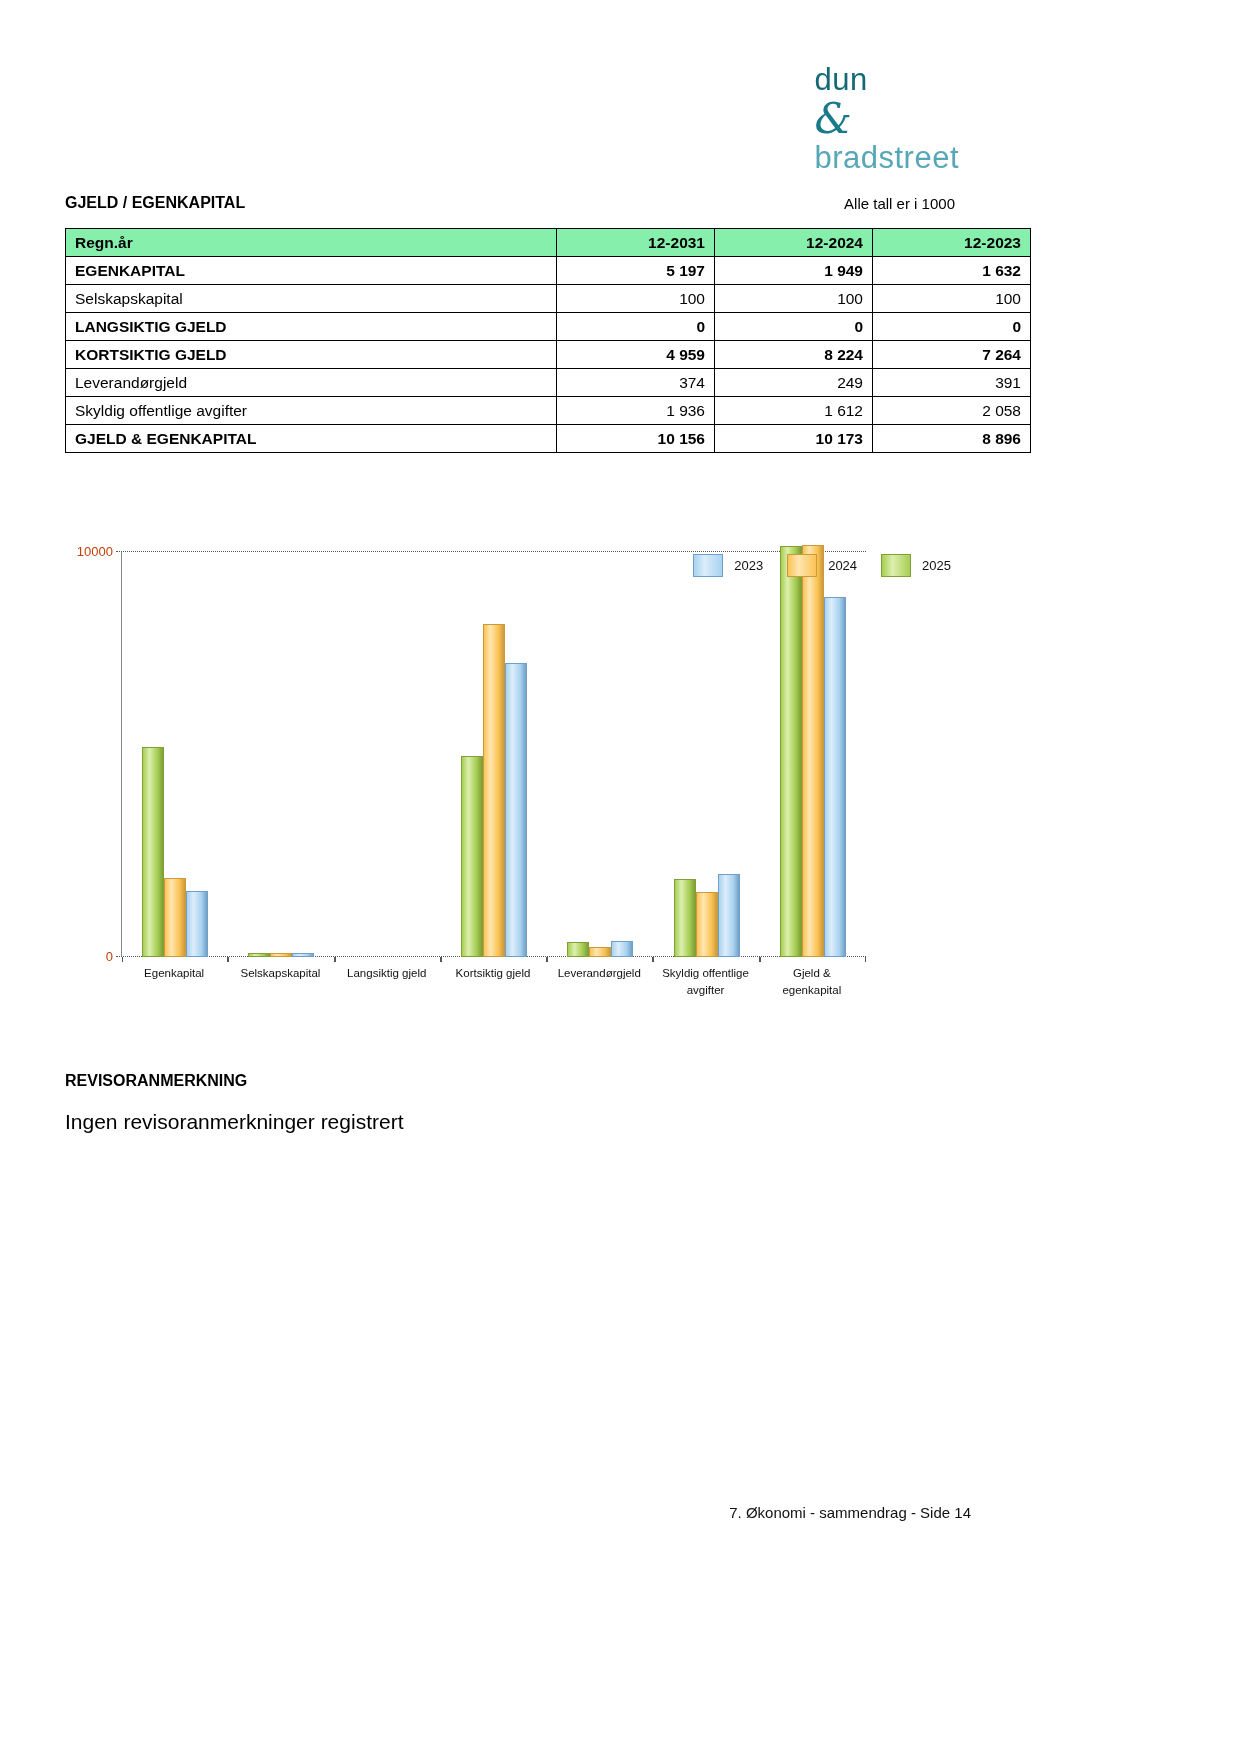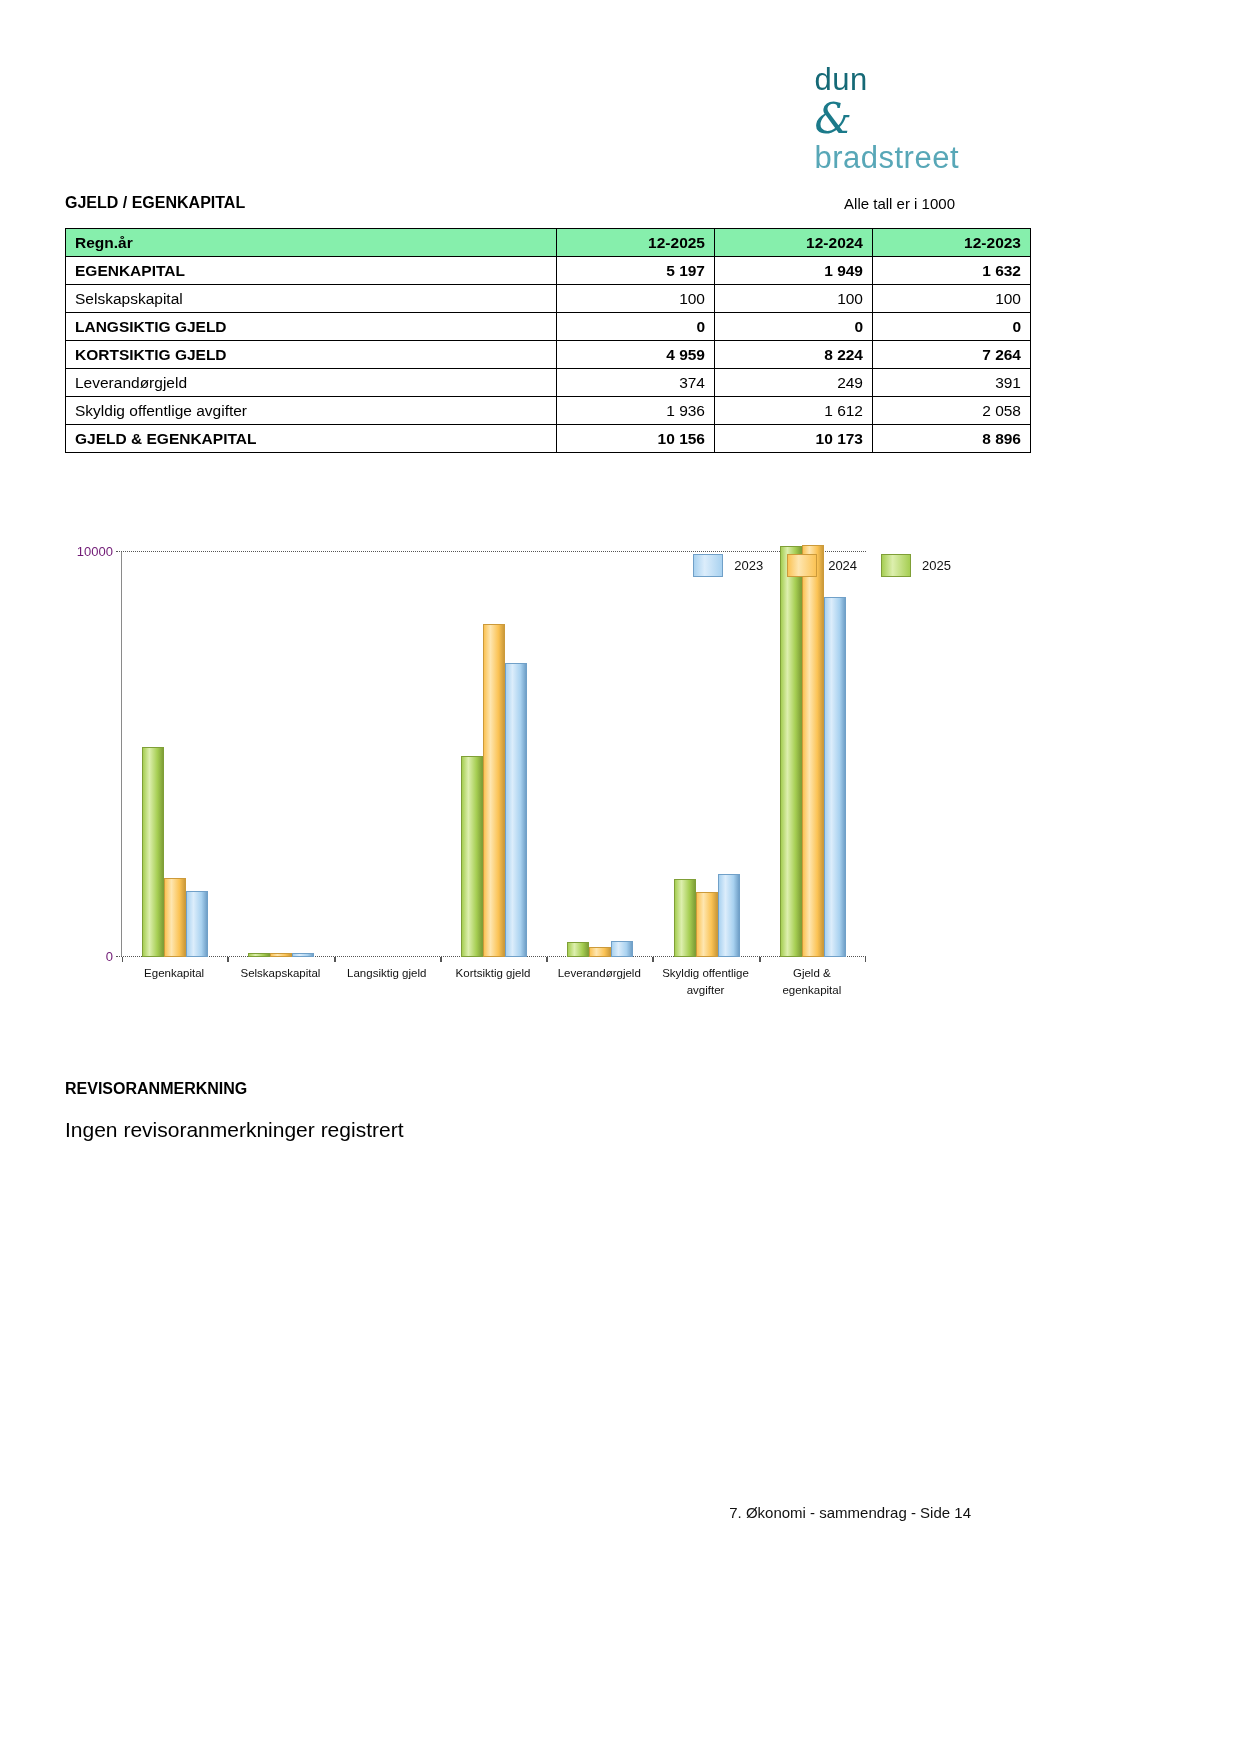--- a/index.html
+++ b/index.html
@@ -22,41 +22,41 @@
   
   .fin-table { position:absolute; left:65px; top:228px; width:890px; border-collapse:collapse; table-layout:fixed; }
   .fin-table th, .fin-table td { border:1px solid #000; padding:4px 9px; font-size:15.5px; height:19px; }
   .fin-table thead th { background:#86efac; font-weight:bold; }
   .fin-table .c0 { width:472px; text-align:left; }
   .fin-table .cn { width:139px; text-align:right; }
   .fin-table tr.emph td { font-weight:bold; }
 
   
   .chart { position:absolute; left:65px; top:540px; width:890px; height:480px; }
-  .ytick { position:absolute; left:0; width:48px; text-align:right; font-size:13px; line-height:16px; color:#701a75; }
+  .ytick { position:absolute; left:0; width:48px; text-align:right; font-size:13px; line-height:16px; color:#c2410c; }
   .yt-top { top:4px; }
   .yt-bot { top:409px; }
   .plot { position:absolute; left:56px; top:12px; width:744px; height:405px; border-left:1px solid #8a8a8a; }
   .grid-top { position:absolute; left:-6px; right:0; top:-1px; border-top:1px dotted #555; }
   .grid-bot { position:absolute; left:-6px; right:0; bottom:0; border-bottom:1px dotted #555; }
   .groups { position:absolute; left:0; right:0; top:0; bottom:0; display:flex; align-items:flex-end; }
   .cat-group { flex:1; height:100%; display:flex; align-items:flex-end; justify-content:center; position:relative; }
   .cat-group::before, .cat-group::after { content:""; position:absolute; bottom:-5px; width:1px; height:5px; background:#555; }
   .cat-group::before { left:0; } .cat-group::after { right:0; }
   .bar { width:22px; border:1px solid #666; box-sizing:border-box; }
   .xlabels { position:absolute; left:56px; top:425px; width:744px; display:flex; }
   .xlabel { flex:1; text-align:center; font-size:11.5px; line-height:1.45; padding:0 4px; color:#111; }
   .legend { position:absolute; right:4px; top:14px; display:flex; flex-direction:row; gap:24px; }
   .lg-item { display:flex; align-items:center; gap:11px; }
   .lg-swatch { width:30px; height:23px; border:1px solid #666; display:inline-block; box-sizing:border-box; }
   .lg-label { font-size:13px; color:#111; }
 
   
   .revisor { position:absolute; left:65px; top:1072px; }
-  .revisor h2 { margin:8px 0 20px 0; font-size:16px; font-weight:bold; }
+  .revisor h2 { margin:0 0 20px 0; font-size:16px; font-weight:bold; }
   .revisor p { margin:0; font-size:21px; }
 
   
   .pagefoot { position:absolute; right:270px; top:1504px; font-size:15px; color:#111; }
 </style>
 </head>
 <body>
 
 <div class="page">
 
@@ -68,21 +68,21 @@
 
   <div class="section-head">
     <h1 class="sec-title">GJELD / EGENKAPITAL</h1>
     <span class="units">Alle tall er i 1000</span>
   </div>
 
   <table class="fin-table">
     <thead>
       <tr>
         <th class="c0">Regn.år</th>
-        <th class="cn">12-2025</th>
+        <th class="cn">12-2031</th>
         <th class="cn">12-2024</th>
         <th class="cn">12-2023</th>
       </tr>
     </thead>
     <tbody>
       <tr class="emph">
         <td class="c0">EGENKAPITAL</td>
         <td class="cn">5 197</td>
         <td class="cn">1 949</td>
         <td class="cn">1 632</td>

